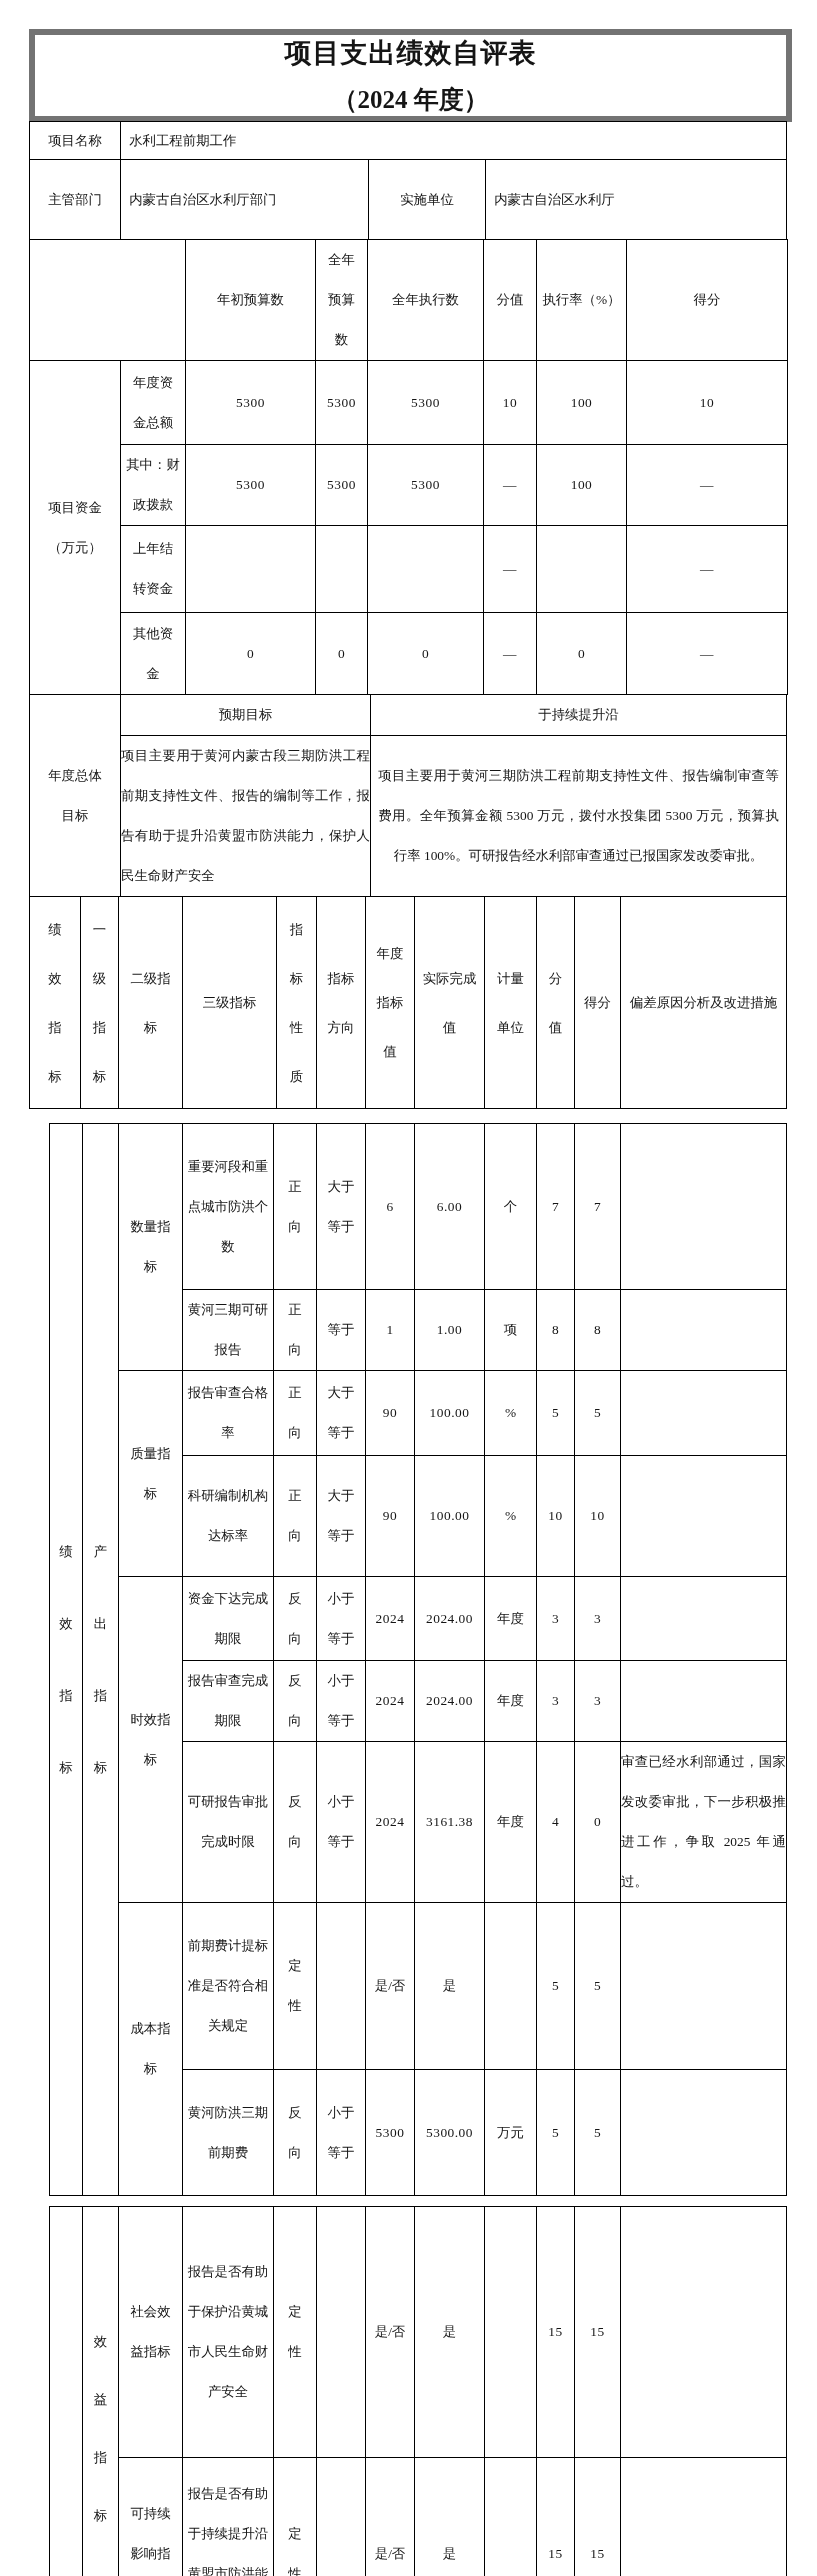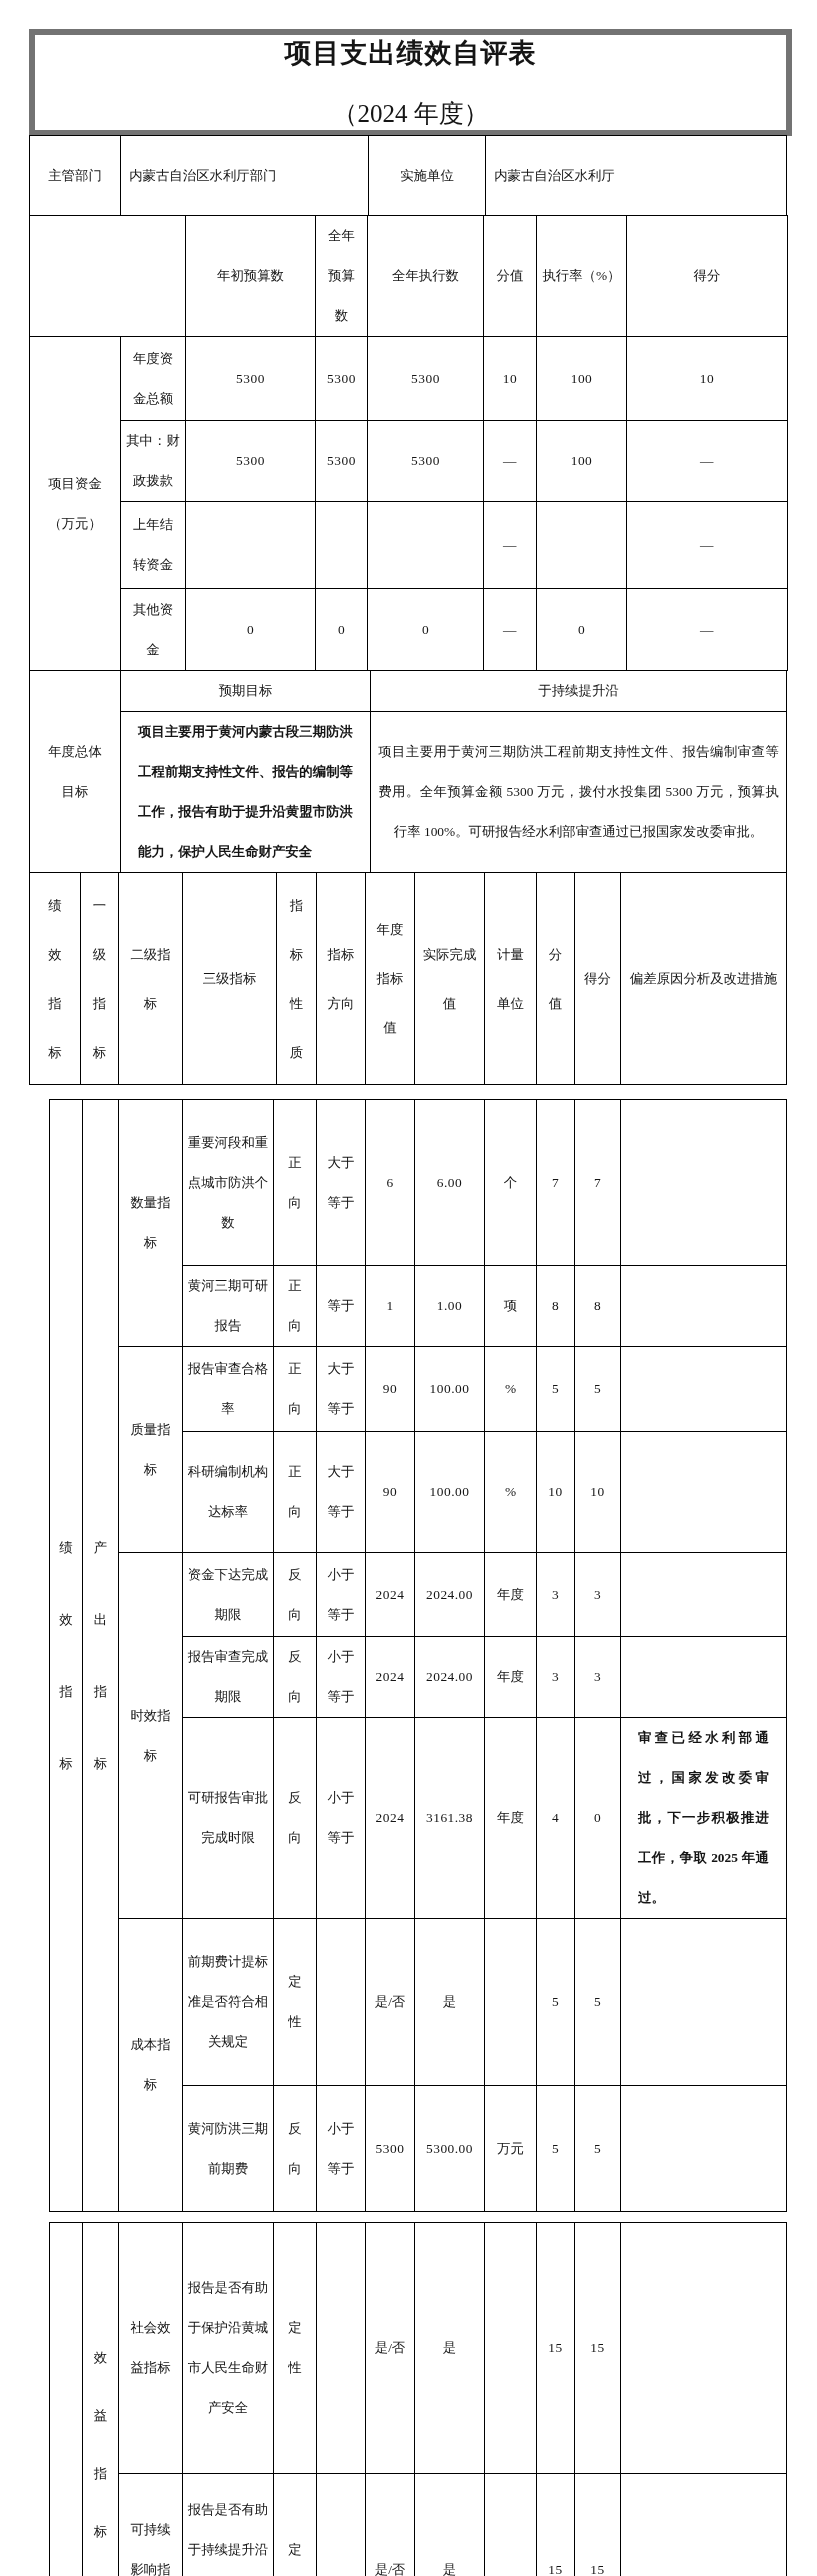--- a/index.html
+++ b/index.html
@@ -23,26 +23,26 @@
     border:1px solid #000;
     text-align:center;
     vertical-align:middle;
     padding:0 3.1px;
     overflow:hidden;
   }
   .lh78{line-height:40px;white-space:pre-line;}
   .lh95{line-height:49px;white-space:pre-line;}
   .lh112{line-height:58px;white-space:pre-line;}
   .lh140{line-height:72px;white-space:pre-line;}
-  .just{text-align:justify;line-height:40px;padding:0 17px;font-weight:bold;}
+  .just{text-align:justify;line-height:40px;padding:0 0;}
   .just-center-last{text-align:justify;text-align-last:center;line-height:40px;padding:0 7.2px;}
   .left{text-align:left;padding-left:8.2px;}
   .title-cell{border:6px solid #737373;}
   .title-line1{font-size:27px;font-weight:bold;letter-spacing:1px;}
-  .title-line2{font-size:25px;font-weight:normal;margin-top:26px;}
+  .title-line2{font-size:25px;font-weight:bold;margin-top:12px;}
   .gap{height:14px;}
   .num{letter-spacing:0.5px;}
 </style>
 </head>
 <body>
 
 <div class="page">
 
   <table class="t">
     <colgroup>
@@ -51,20 +51,32 @@
     <tbody>
         <tr style="height:83px">
       <td class="title-cell">
         <div class="title-line1">项目支出绩效自评表</div>
         <div class="title-line2">（2024 年度）</div>
       </td>
     </tr>
   </tbody>
     </table>
 
+  <table class="t">
+    <colgroup>
+        <col style="width:91px">
+        <col style="width:666px">
+      </colgroup>
+    <tbody>
+        <tr style="height:38px">
+      <td>项目名称</td>
+      <td class="left">水利工程前期工作</td>
+    </tr>
+  </tbody>
+    </table>
 
   <table class="t">
     <colgroup>
         <col style="width:91px">
         <col style="width:248px">
         <col style="width:117px">
         <col style="width:301px">
       </colgroup>
     <tbody>
         <tr style="height:80px">

